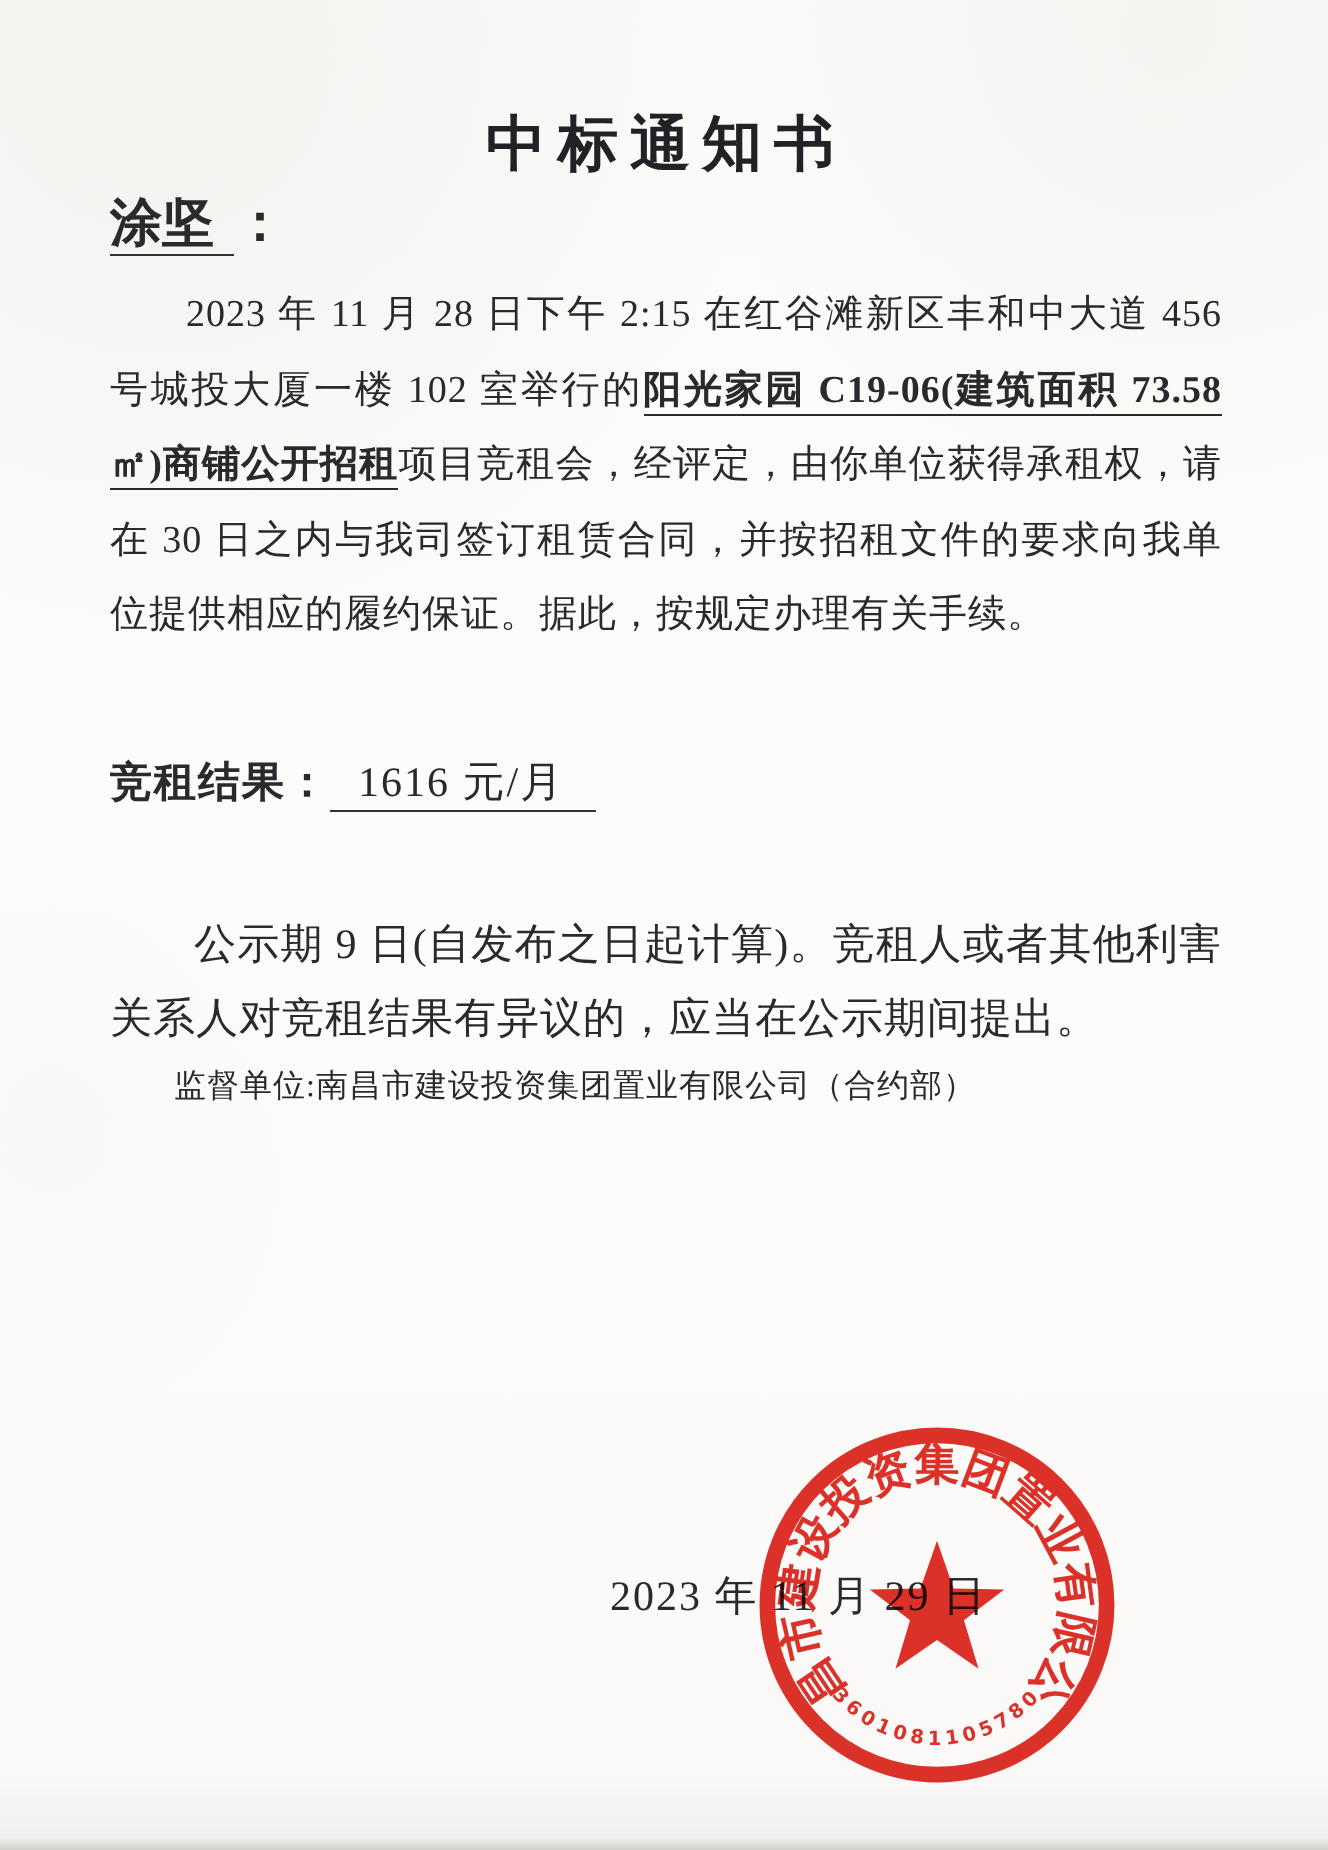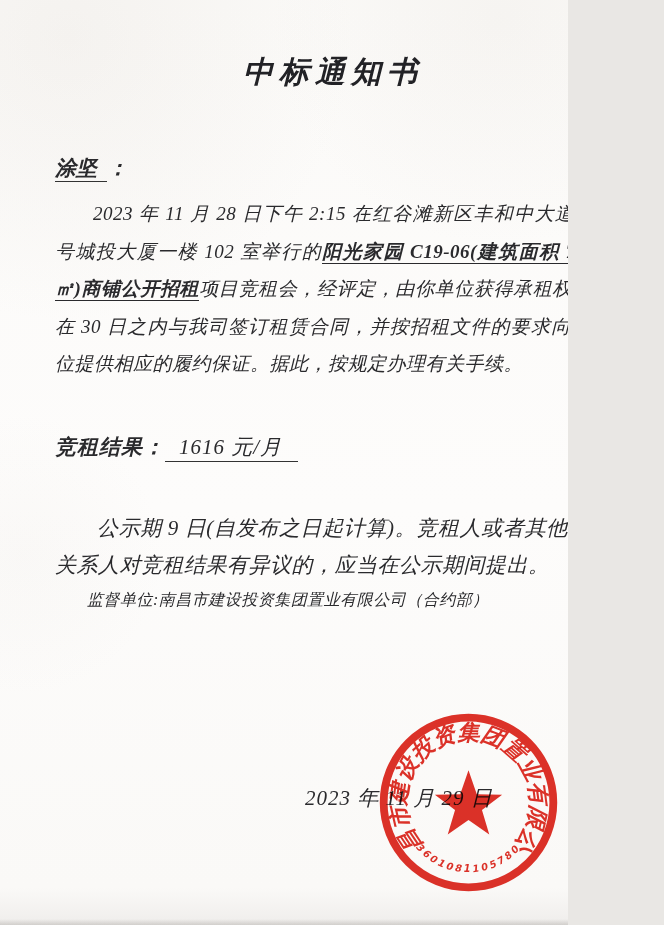--- a/index.html
+++ b/index.html
@@ -3,44 +3,42 @@
 <meta charset="utf-8">
 <style>
   html,body{margin:0;padding:0;}
   body{
     width:664px;height:925px;
     background:#e9e7e4;
     font-family:"Liberation Serif","DejaVu Serif",serif;
   }
   .page{
     position:relative;
-    width:568px;height:925px;
+    width:664px;height:925px;
     overflow:hidden;
     background:
       radial-gradient(circle at 12% 4%, rgba(214,206,198,.18), rgba(255,255,255,0) 28%),
       radial-gradient(circle at 88% 2%, rgba(214,206,198,.14), rgba(255,255,255,0) 22%),
       radial-gradient(circle at 4% 60%, rgba(220,214,206,.10), rgba(255,255,255,0) 18%),
       linear-gradient(180deg,#fbfaf8 0%,#fdfcfb 55%,#faf9f7 96%,#efedeb 100%);
     color:#2a2a2d;
-    font-style:italic;
   }
   .content{
     position:absolute;left:55px;top:0;width:556px;
   }
   .doc-title{
     margin:52px 0 0 0;
     text-align:center;
     font-size:30px;
     font-weight:bold;
     letter-spacing:6px;
     color:#222226;
   }
   .recipient{
-    margin-top:56px;
-    font-size:21px;
+    font-size:26px;
     font-weight:bold;
     line-height:38px;
   }
   .recipient .name{
     border-bottom:1.5px solid #333;
     padding:0 10px 1px 0;
   }
   .body-para{
     margin:8px 0 0 0;
     font-size:19px;

